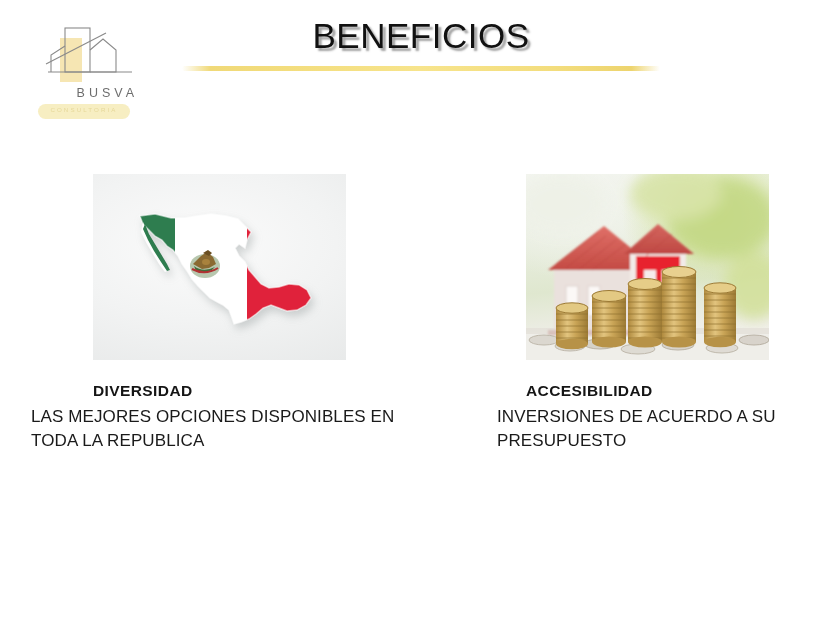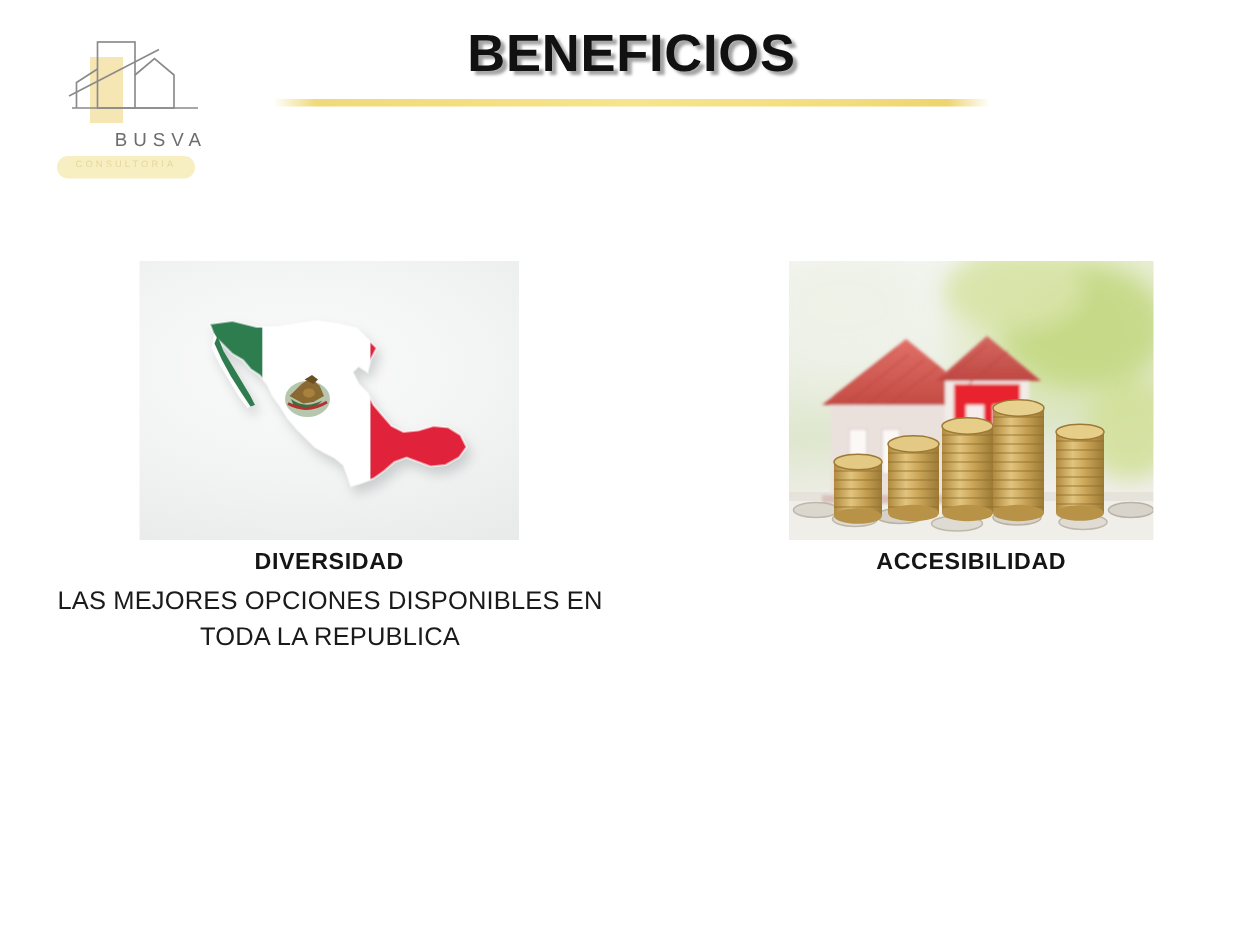--- a/index.html
+++ b/index.html
@@ -72,21 +72,21 @@
   }
 
   
   .slide-title {
     position: absolute;
     left: 182px;
     top: 18px;
     width: 478px;
     text-align: center;
     font-size: 35px;
-    font-weight: bold;
+    font-weight: normal;
     letter-spacing: .5px;
     color: #111111;
     text-shadow: 3px 3px 2px rgba(90,90,90,.55);
     line-height: 1;
   }
   .title-rule {
     position: absolute;
     left: 182px;
     top: 66px;
     width: 478px;
@@ -119,21 +119,21 @@
   .photo-house {
     background:
       radial-gradient(ellipse 55% 60% at 78% 22%, #cfe08e 0%, rgba(207,224,142,0) 70%),
       radial-gradient(ellipse 60% 55% at 22% 18%, #f2f4ee 0%, rgba(242,244,238,0) 72%),
       linear-gradient(175deg, #f3f5ef 0%, #e9eee0 32%, #dfe7cf 58%, #efeee8 80%, #f7f5f1 100%);
   }
 
   .photo svg { position: absolute; left: 0; top: 0; width: 100%; height: 100%; }
 
   
-  .caption { margin-top: 7px; text-align: center; }
+  .caption { margin-top: 23px; text-align: left; }
   .caption-head {
     font-size: 15.5px;
     font-weight: bold;
     letter-spacing: .4px;
     color: #151515;
     line-height: 1.05;
   }
   .caption-body {
     margin-top: 6px;
     font-size: 17px;
@@ -374,14 +374,15 @@
           <path d="M178,156 H210"></path>
             <path d="M178,162 H210"></path>
         </g>
         <ellipse cx="194" cy="114" rx="16" ry="5.2" fill="#e6cd88" stroke="#9c7a35"></ellipse>
         <ellipse cx="194" cy="168" rx="16" ry="5.2" fill="#b79247"></ellipse>
       </g>
     </svg>
   </div>
   <div class="caption">
     <div class="caption-head">ACCESIBILIDAD</div>
+    <div class="caption-body">INVERSIONES DE ACUERDO A SU PRESUPUESTO</div>
   </div>
 </div>
 
 </body></html>

